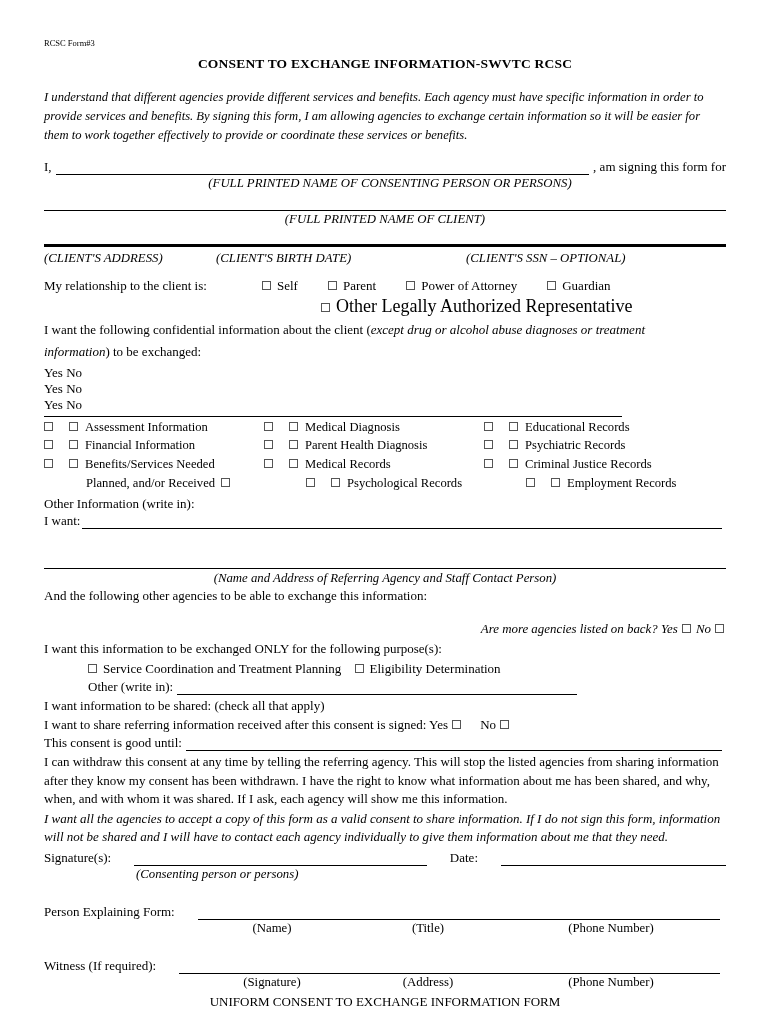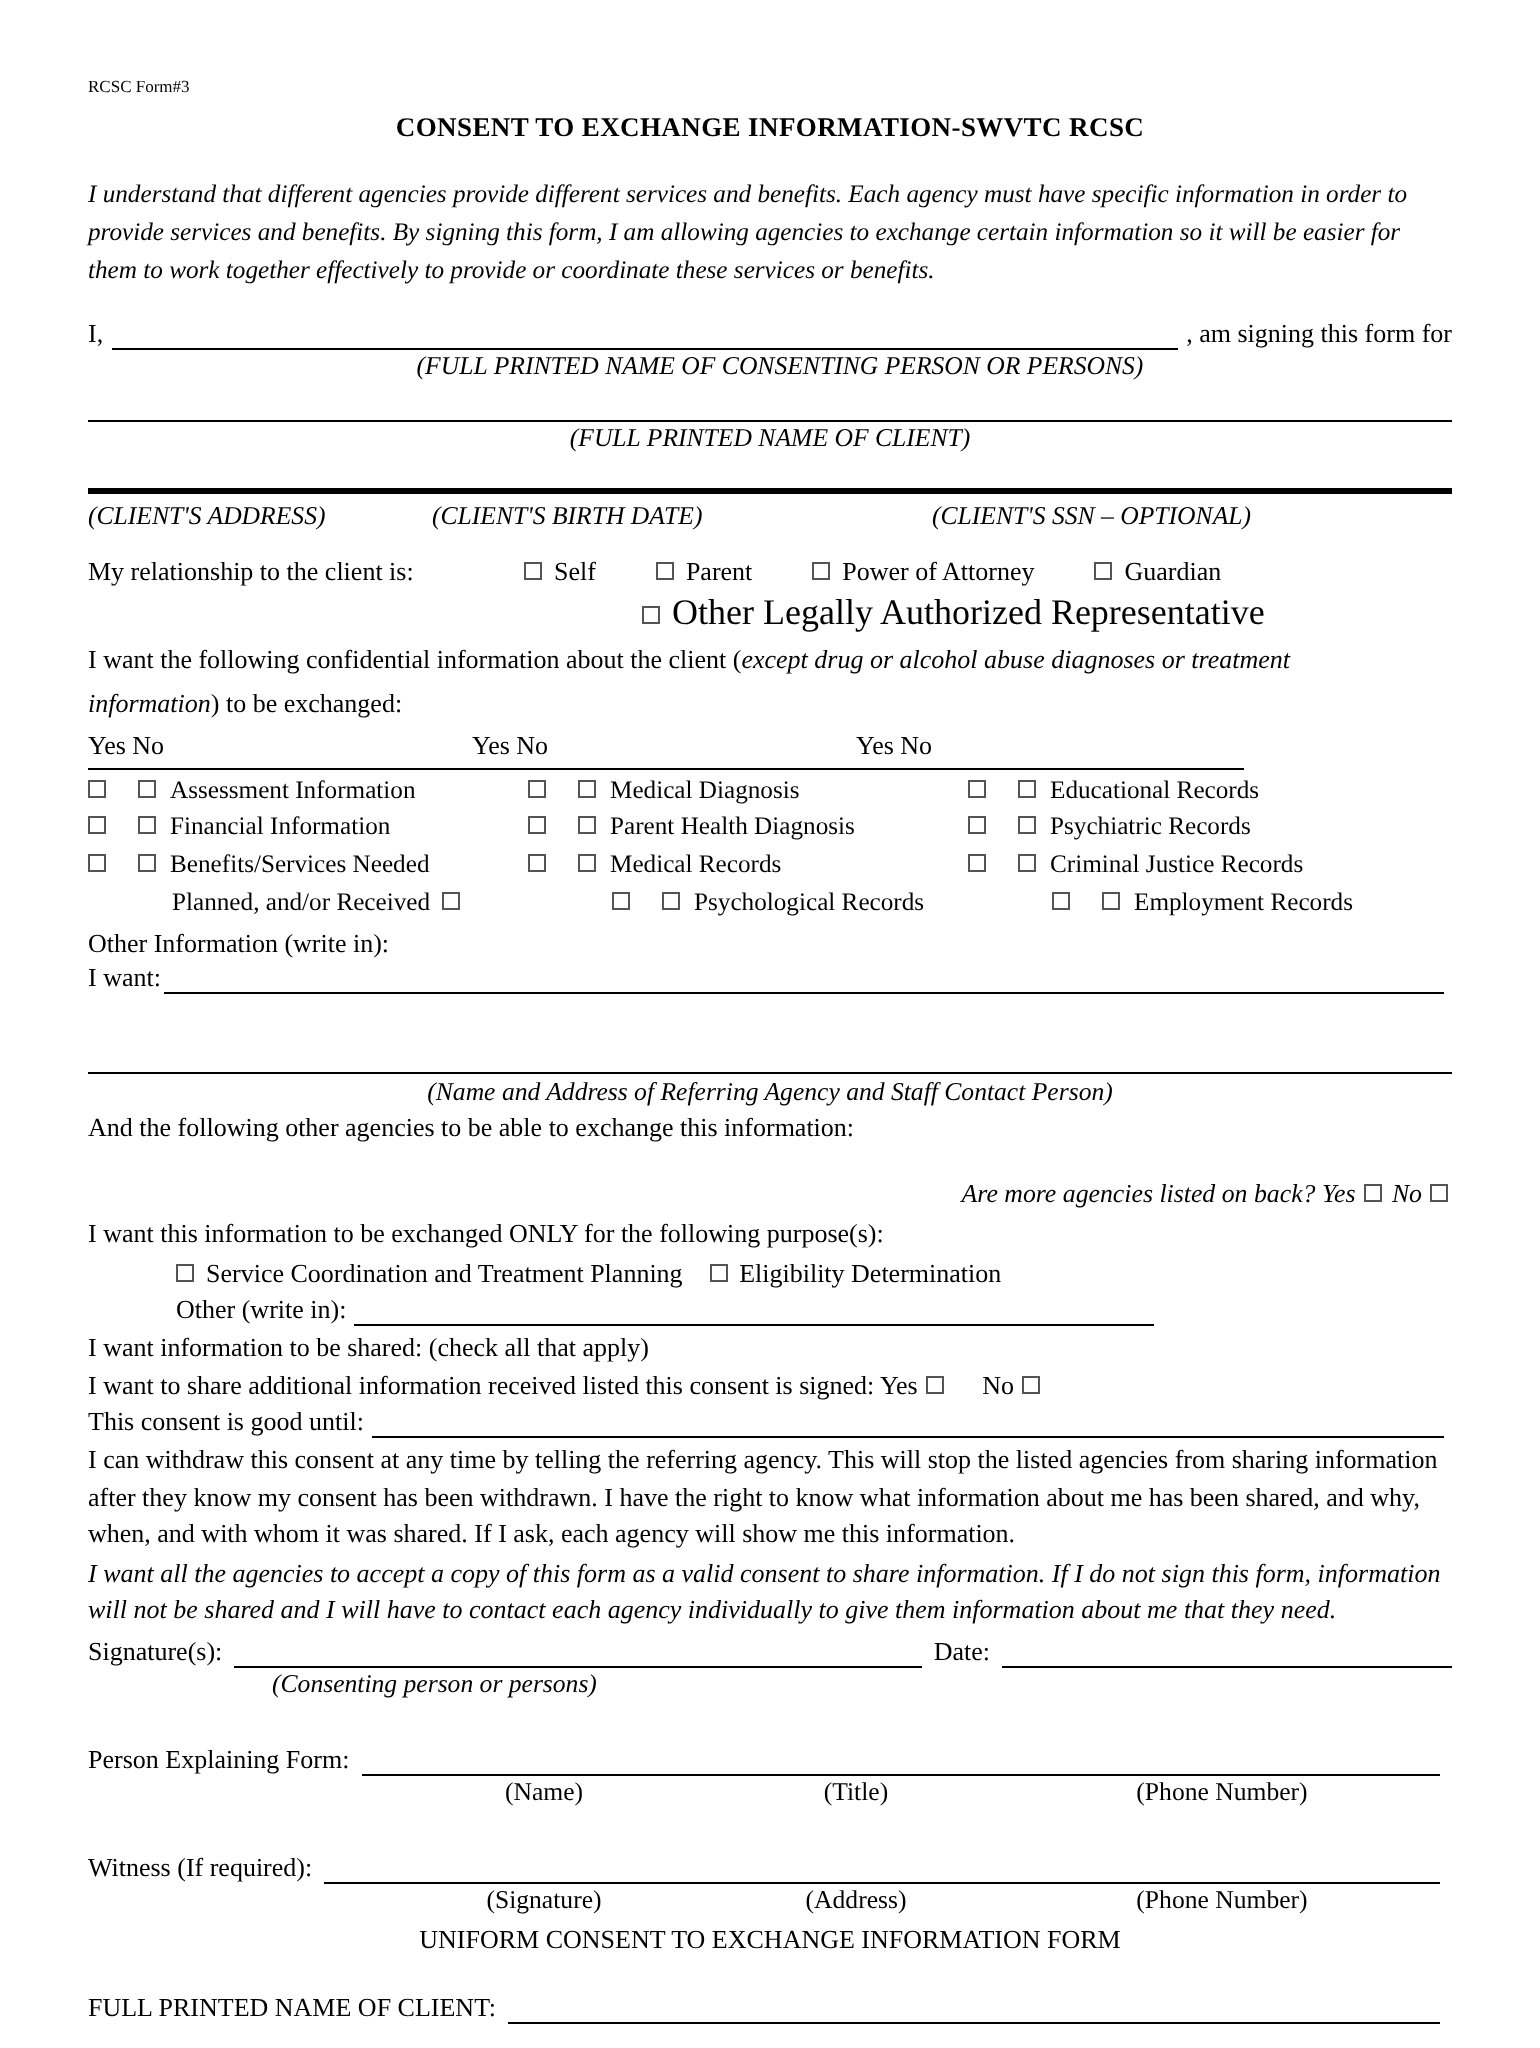--- a/index.html
+++ b/index.html
@@ -116,20 +116,21 @@
   .want-line {
     margin-top: 4px;
     font-size: 13px;
     line-height: 1.42;
   }
   .ital { font-style: italic; }
   .yesno-head {
     display: flex;
     font-size: 13px;
     margin-top: 3px;
+    flex-direction: column;
   }
   .yncol { width: 192px; }
   .grid {
     margin-top: 0px;
     font-size: 12.6px;
   }
   .grow {
     display: flex;
     align-items: baseline;
     line-height: 1.5;
@@ -213,20 +214,21 @@
     font-style: italic;
     font-size: 13px;
     line-height: 1.42;
     margin-top: 1px;
   }
   .sig-row {
     display: flex;
     align-items: flex-end;
     font-size: 13px;
     margin-top: 4px;
+    gap: 17px;
   }
   .sig-blank {
     border-bottom: 1px solid #000;
     height: 13px;
     flex: 1 1 auto;
     margin: 0 6px;
   }
   .date-blank {
     border-bottom: 1px solid #000;
     height: 13px;
@@ -408,21 +410,21 @@
       <span class="cb" style="margin-left:10px;"></span><span>Eligibility Determination</span>
     </div>
     <div class="other-write">
       <span>Other (write in):</span>
       <span class="blank"></span>
     </div>
 
     <div class="shared-line">I want information to be shared: (check all that apply)</div>
 
     <div class="shared-line">
-      <span>I want to share additional information received listed this consent is signed:</span>
+      <span>I want to share referring information received after this consent is signed:</span>
       <span>Yes</span><span class="cb" style="margin-left:4px;"></span>
       <span style="margin-left:10px;">No</span><span class="cb" style="margin-left:4px;"></span>
     </div>
 
     <div class="consent-until">
       <span>This consent is good until:</span>
       <span class="blank"></span>
     </div>
 
     <div class="body-para">I can withdraw this consent at any time by telling the referring agency. This will stop the listed agencies from sharing information after they know my consent has been withdrawn. I have the right to know what information about me has been shared, and why, when, and with whom it was shared. If I ask, each agency will show me this information.</div>

